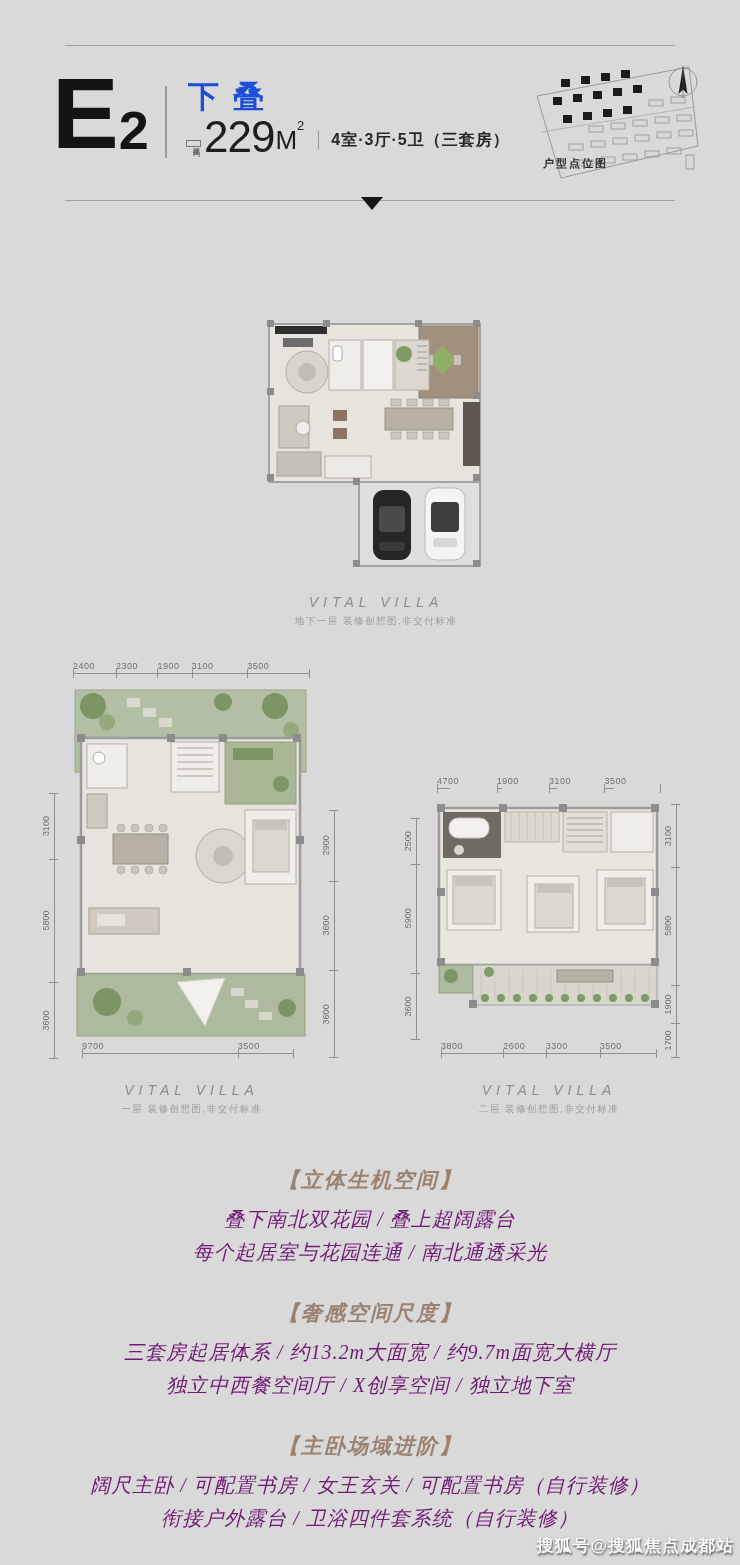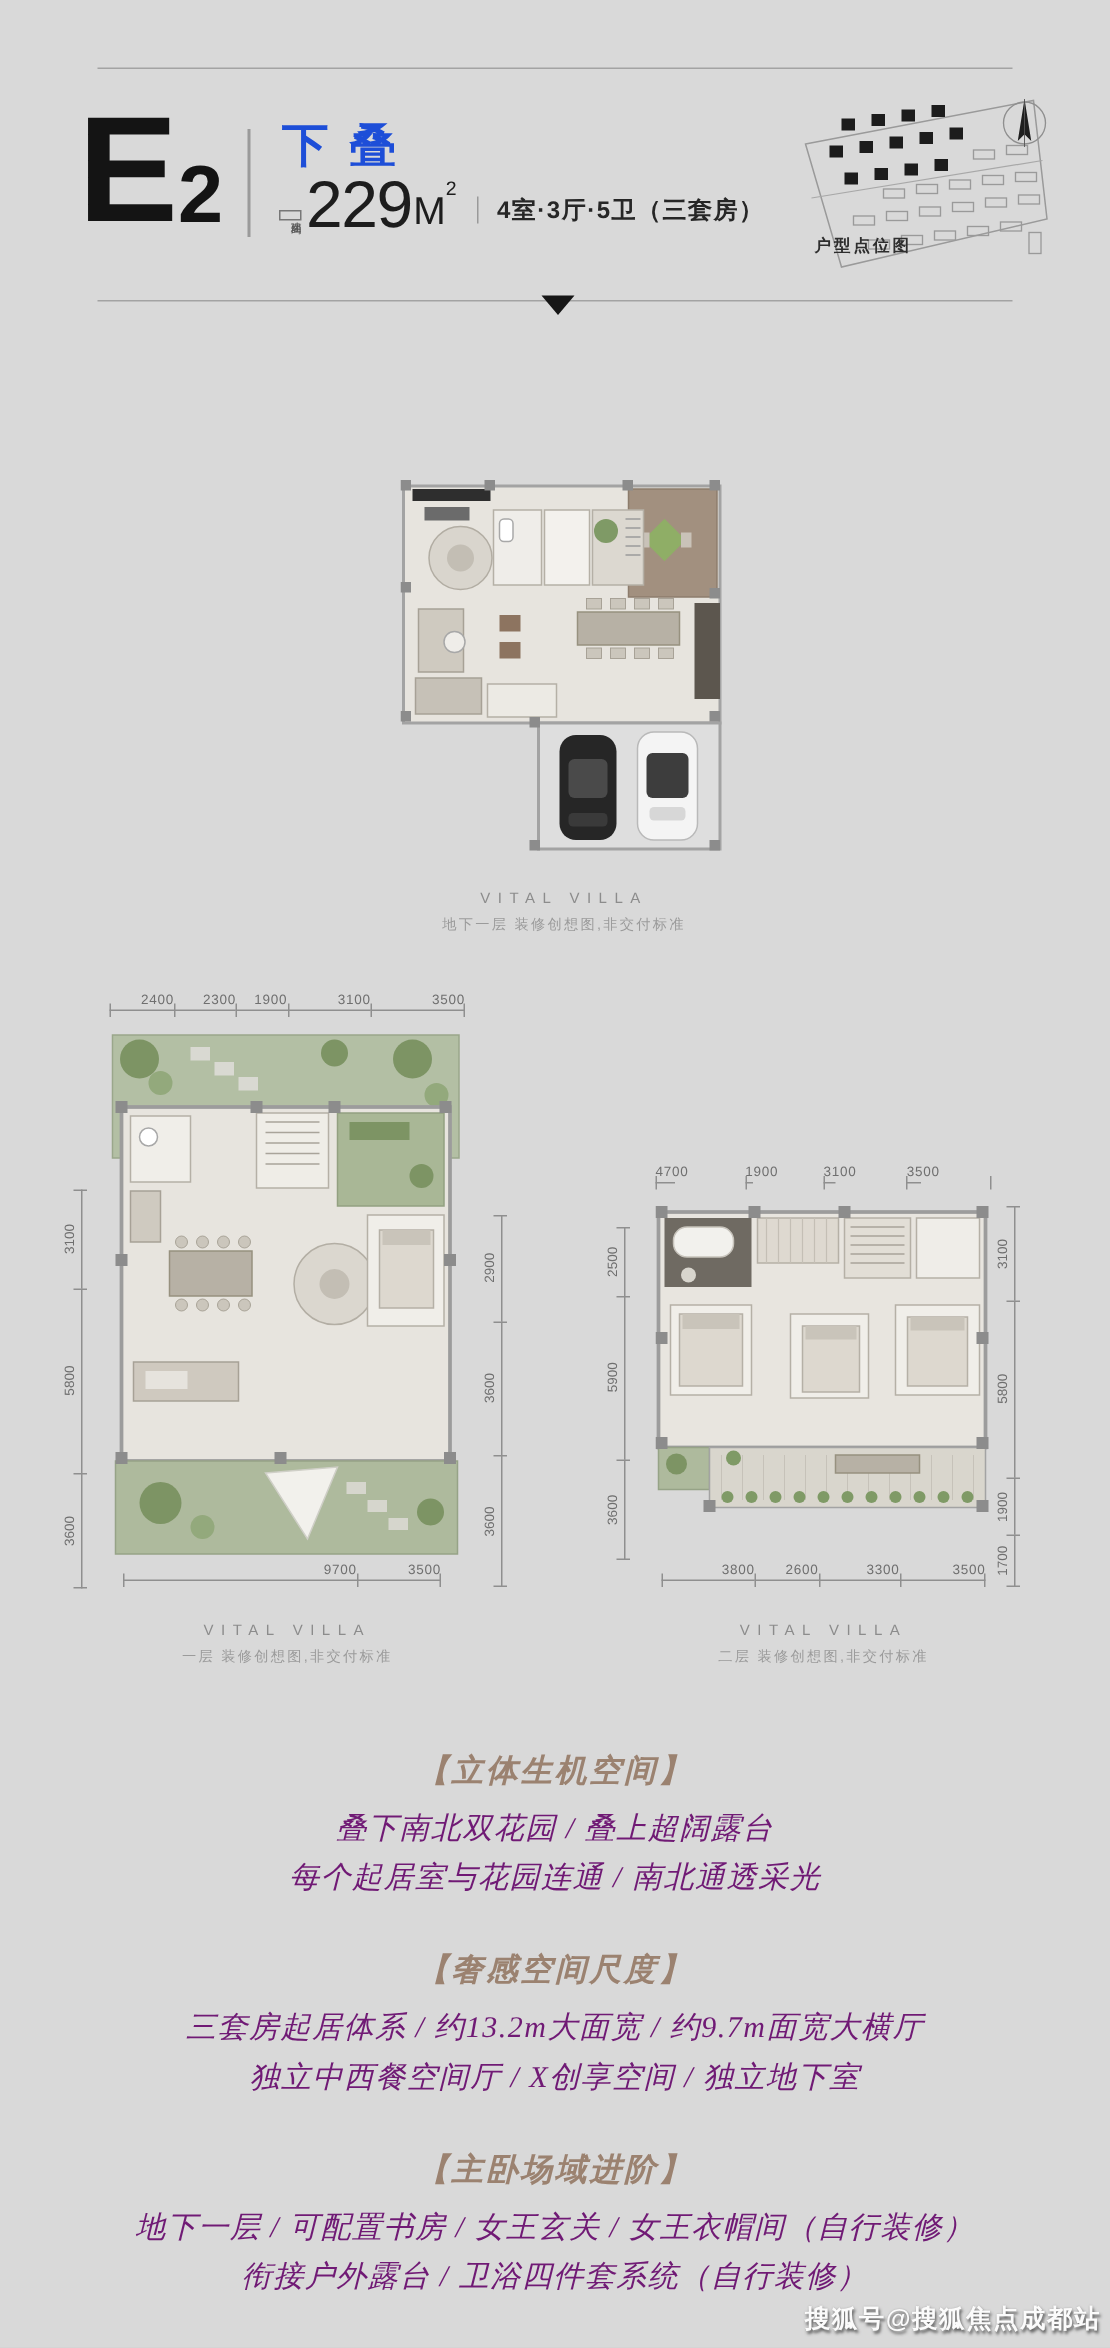--- a/index.html
+++ b/index.html
@@ -19,30 +19,30 @@
   .area-sup{font-size:13px;font-weight:500;color:#1d1d1d;margin-bottom:22px;}
   .area-div{width:1px;height:18px;background:#9a9a9a;margin:0 12px 6px 14px;}
   .layout-desc{font-size:16px;font-weight:700;color:#262626;letter-spacing:1px;margin-bottom:4px;}
   
   .site-map{position:absolute;left:531px;top:60px;width:176px;height:132px;}
   .site-map-label{position:absolute;left:12px;top:96px;font-size:11px;font-weight:700;letter-spacing:2px;color:#2e2e2e;}
   .down-arrow{position:absolute;left:361px;top:197px;width:0;height:0;border-left:11px solid transparent;border-right:11px solid transparent;border-top:13px solid #161616;}
   
   .plan-svg{position:absolute;}
   .plan-caption{position:absolute;text-align:center;}
-  .brand{font-size:10px;letter-spacing:5px;color:#8c8c8c;}
+  .brand{font-size:14px;letter-spacing:5px;color:#8c8c8c;font-style:italic;}
   .caption{font-size:9.5px;letter-spacing:1.5px;color:#9b9b9b;margin-top:5px;}
   
   .dim-row{position:absolute;display:flex;}
   .dim-row .dim-seg{position:relative;flex-basis:0;}
   .dim-row .dim-seg::after{content:"";position:absolute;left:0;right:0;bottom:4px;height:1px;background:#8f8f8f;}
   .dim-row .dim-seg::before{content:"";position:absolute;left:0;bottom:0;width:1px;height:9px;background:#8f8f8f;}
   .dim-row .dim-end{position:relative;width:0;}
   .dim-row .dim-end::before{content:"";position:absolute;left:-1px;bottom:0;width:1px;height:9px;background:#8f8f8f;}
-  .dim-row .dim-label{position:absolute;left:0;right:0;bottom:7px;text-align:right;font-size:9px;color:#6f6f6f;letter-spacing:.5px;white-space:nowrap;}
+  .dim-row .dim-label{position:absolute;left:0;right:0;bottom:7px;text-align:left;font-size:9px;color:#6f6f6f;letter-spacing:.5px;white-space:nowrap;}
   .dim-col{position:absolute;display:flex;flex-direction:column;}
   .dim-col .dim-seg{position:relative;flex-basis:0;}
   .dim-col .dim-seg::after{content:"";position:absolute;top:0;bottom:0;right:3px;width:1px;background:#8f8f8f;}
   .dim-col .dim-seg::before{content:"";position:absolute;top:0;right:0;width:9px;height:1px;background:#8f8f8f;}
   .dim-col .dim-end{position:relative;height:0;}
   .dim-col .dim-end::before{content:"";position:absolute;top:-1px;right:0;width:9px;height:1px;background:#8f8f8f;}
   .dim-col .dim-label{position:absolute;top:0;bottom:0;right:7px;display:flex;align-items:center;justify-content:center;writing-mode:vertical-rl;transform:rotate(180deg);font-size:9px;color:#6f6f6f;white-space:nowrap;}
   
   .sections{position:absolute;left:0;right:0;top:1166px;text-align:center;font-family:"Liberation Serif",serif;font-style:italic;}
   .section{margin-bottom:30px;}
@@ -426,20 +426,20 @@
       <div class="section-line">叠下南北双花园  /  叠上超阔露台</div>
       <div class="section-line">每个起居室与花园连通  /  南北通透采光</div>
     </div>
     <div class="section">
       <div class="section-title">【奢感空间尺度】</div>
       <div class="section-line">三套房起居体系 / 约13.2m大面宽 / 约9.7m面宽大横厅</div>
       <div class="section-line">独立中西餐空间厅 / X创享空间 / 独立地下室</div>
     </div>
     <div class="section">
       <div class="section-title">【主卧场域进阶】</div>
-      <div class="section-line">地下一层 / 可配置书房 / 女王玄关 / 女王衣帽间（自行装修）</div>
+      <div class="section-line">阔尺主卧 / 可配置书房 / 女王玄关 / 可配置书房（自行装修）</div>
       <div class="section-line">衔接户外露台 / 卫浴四件套系统（自行装修）</div>
     </div>
   </div>
 
   <div class="watermark">搜狐号@搜狐焦点成都站</div>
 
 </div>
 
 </body></html>

